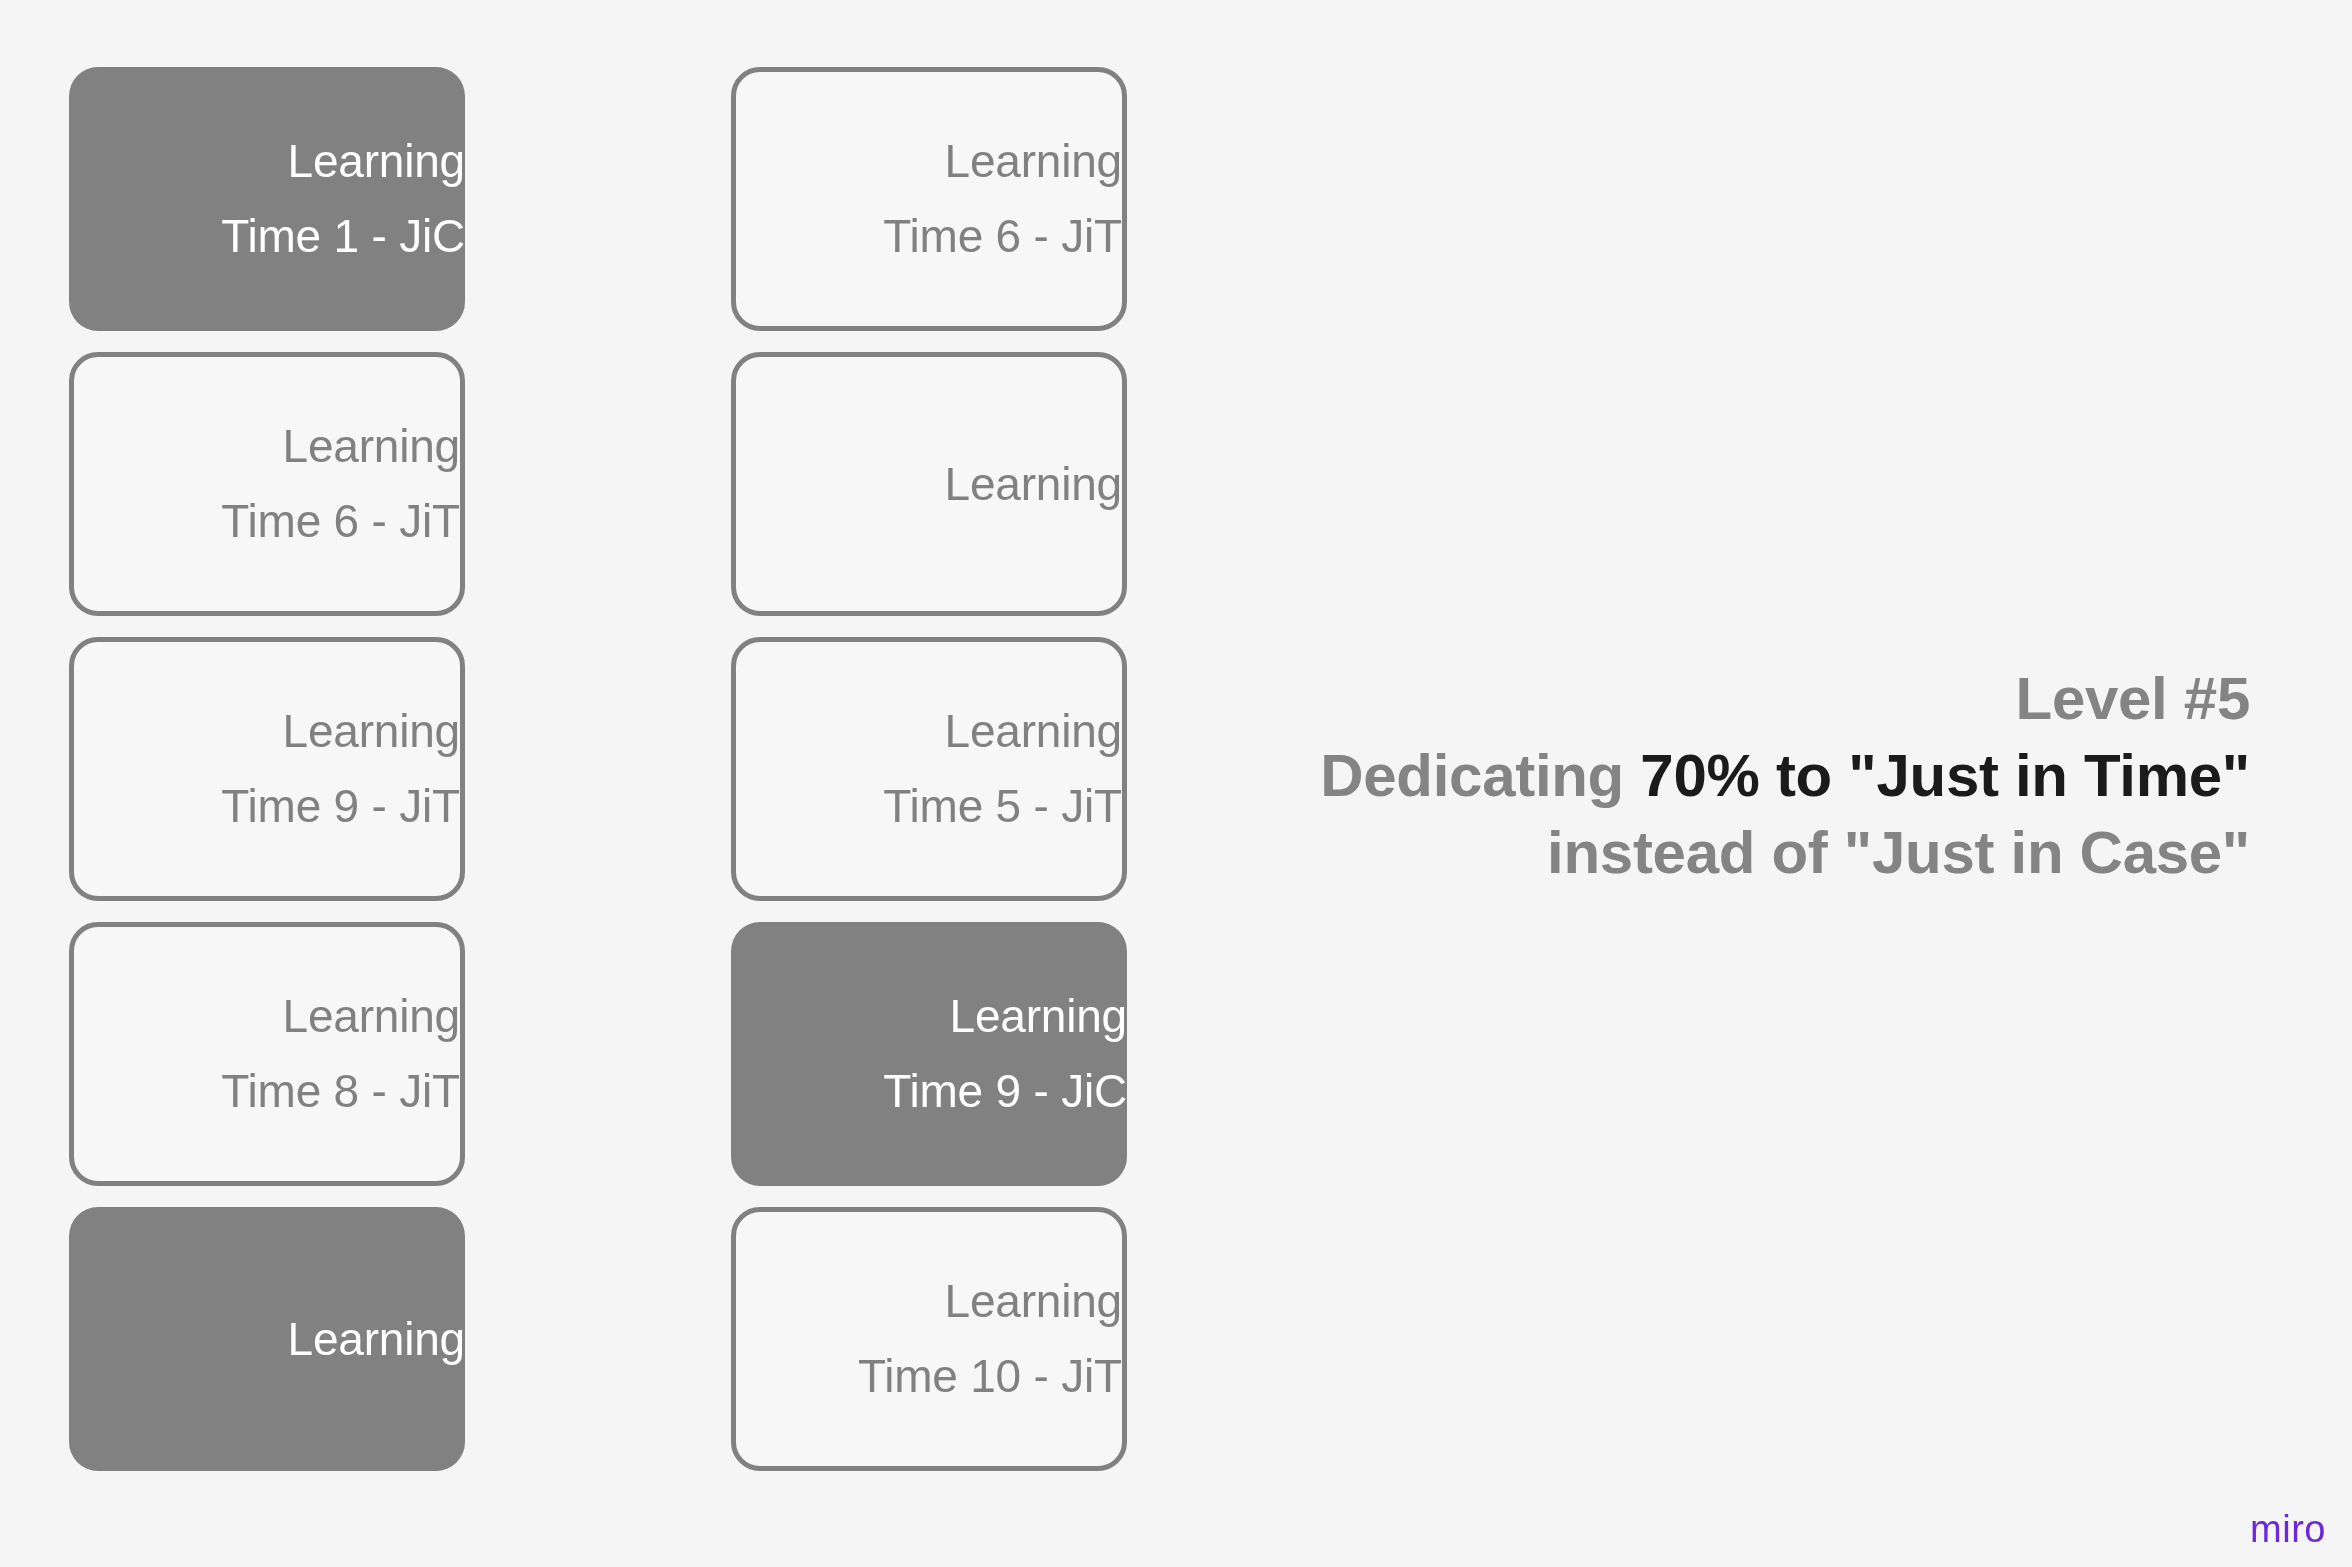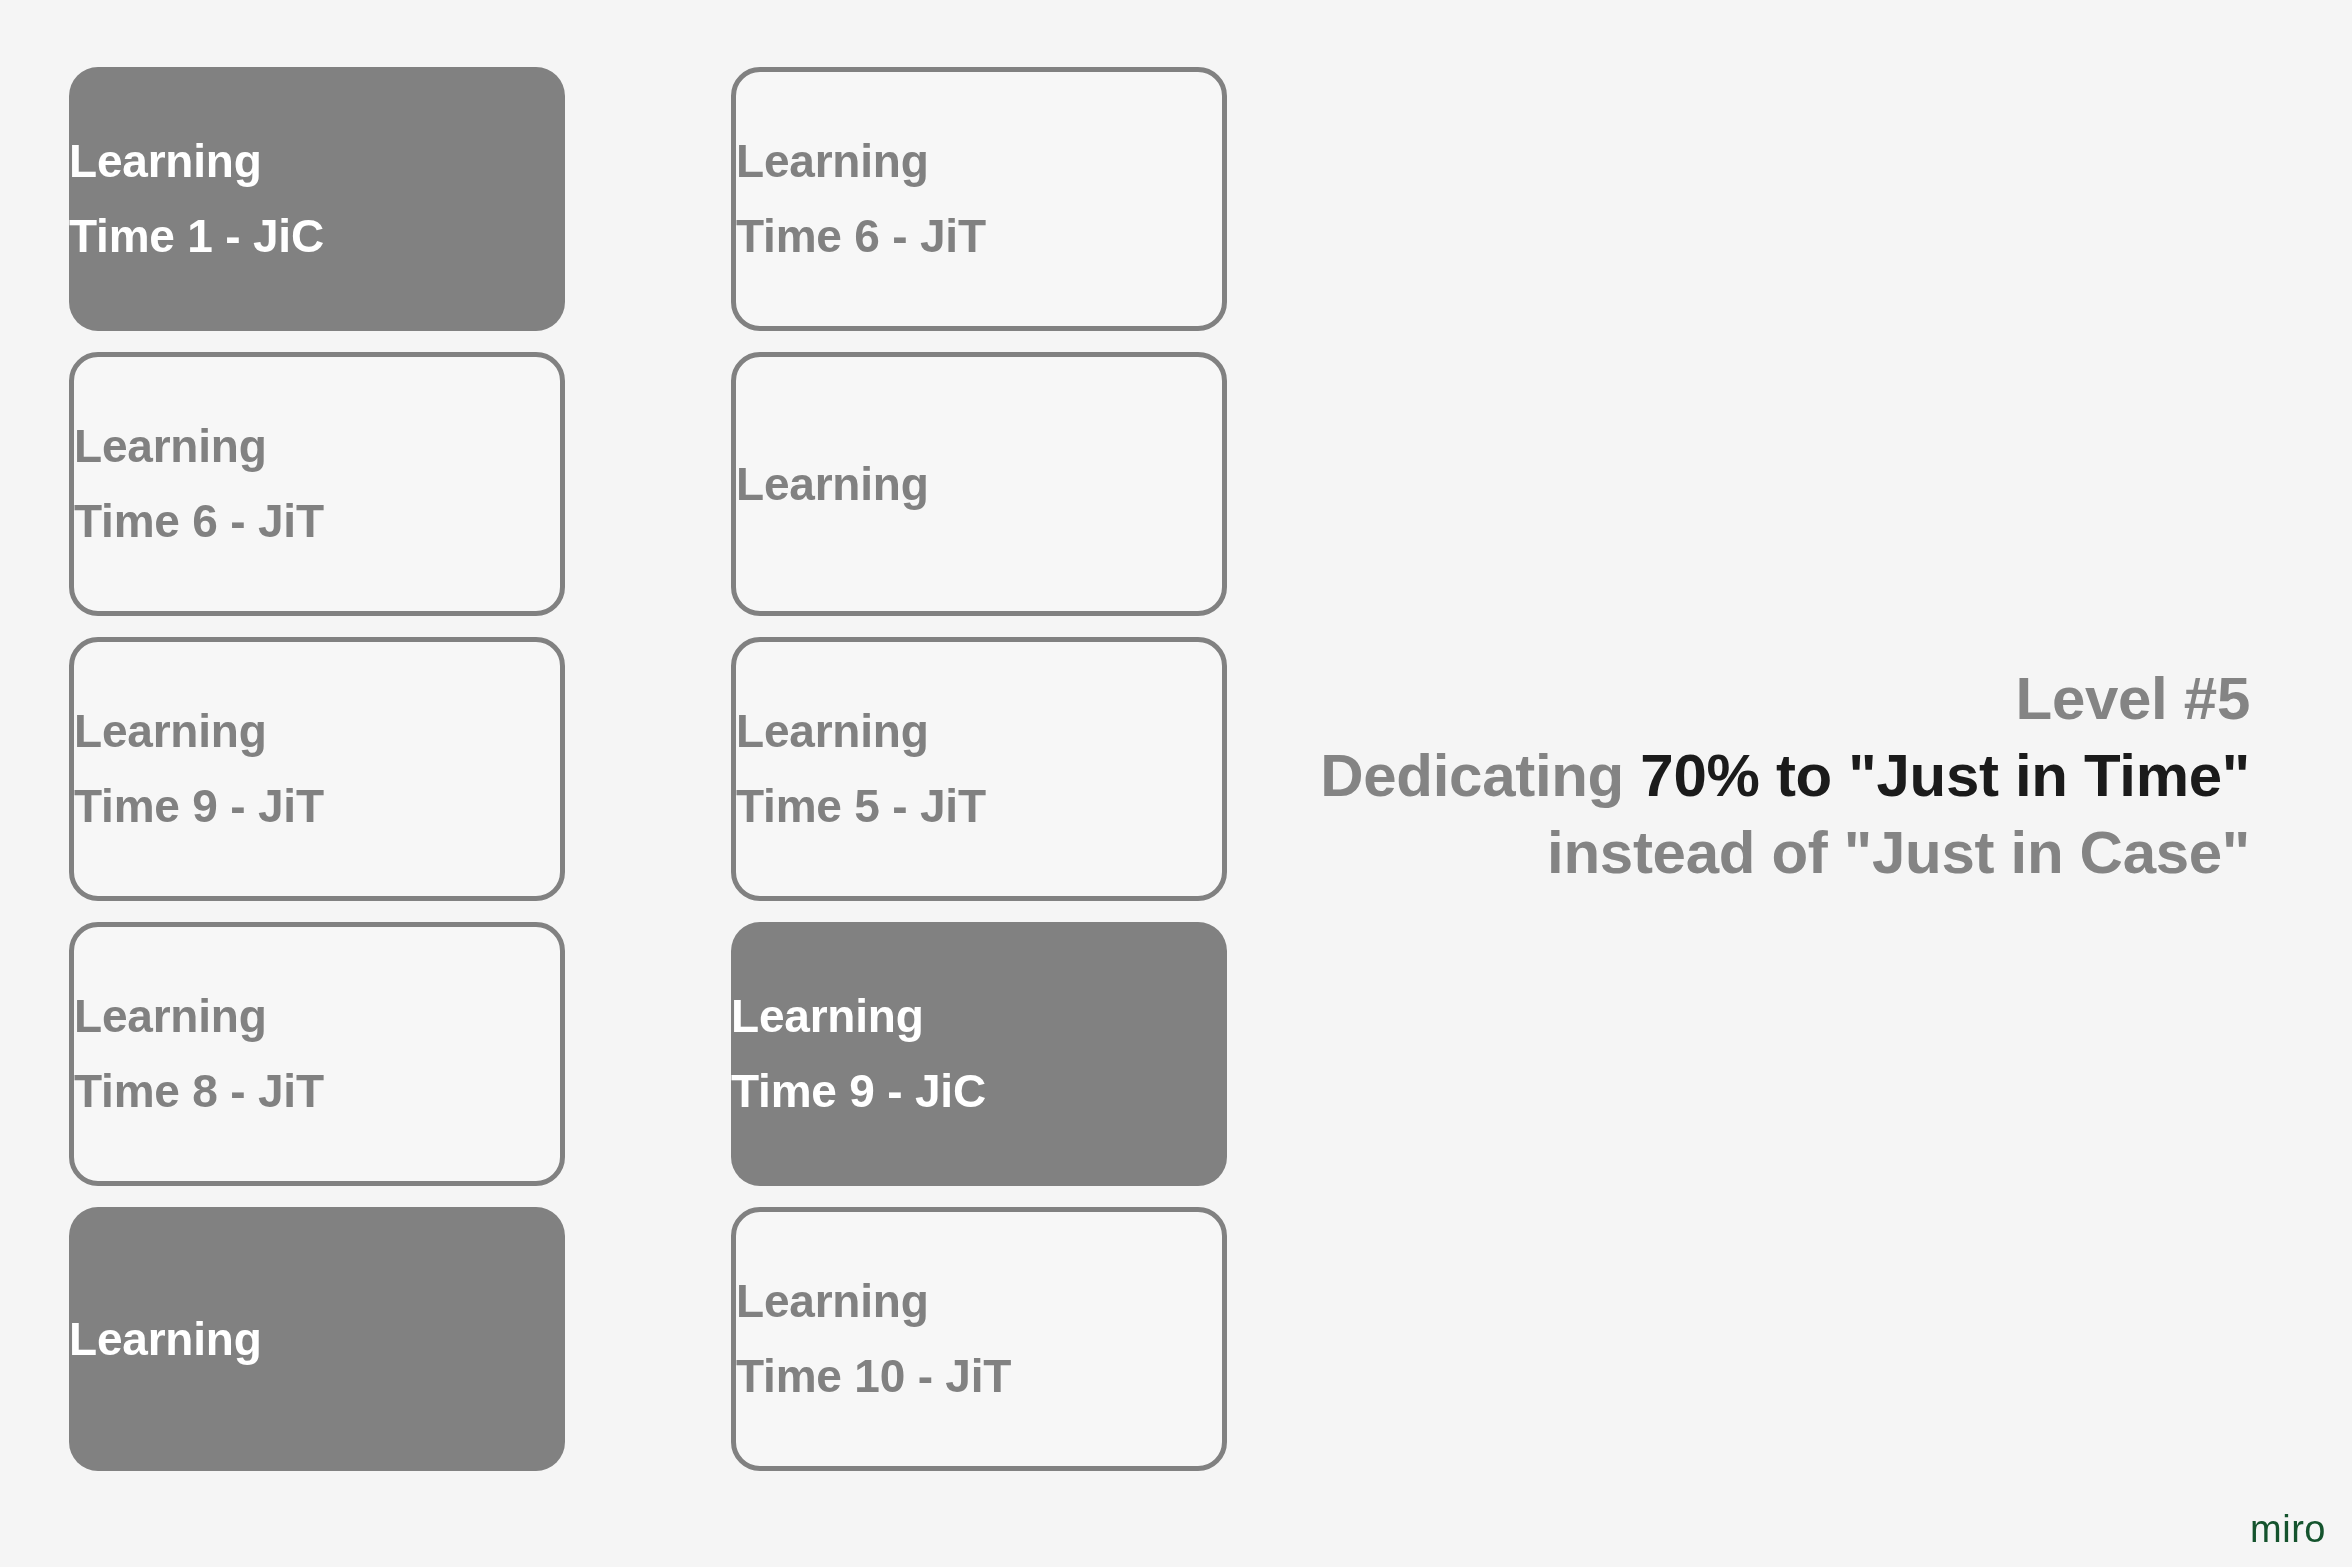--- a/index.html
+++ b/index.html
@@ -26,29 +26,29 @@
     width: 492px;
     display: flex;
     flex-direction: column;
     gap: 21px;
   }
   #col-1 { left: 69px; }
   #col-2 { left: 731px; }
 
   .card {
     box-sizing: border-box;
-    width: 496px;
+    width: 396px;
     height: 264px;
     border-radius: 29px;
     display: flex;
     flex-direction: column;
-    align-items: flex-start;
+    align-items: flex-end;
     justify-content: center;
     text-align: center;
-    font-weight: bold;
+    font-weight: normal;
     font-size: 46px;
     line-height: 75px;
     letter-spacing: -0.2px;
     user-select: none;
   }
   .card.filled {
     background: #818181;
     border: none;
     color: #ffffff;
   }
@@ -84,21 +84,21 @@
     white-space: nowrap;
   }
 
   
   #watermark {
     position: absolute;
     right: 27px;
     bottom: 17.3px;
     font-size: 38px;
     font-weight: normal;
-    color: #14532d;
+    color: #6d28d9;
     letter-spacing: 0.5px;
     user-select: none;
   }
 </style>
 </head>
 <body>
 
 <div id="board">
 
   <div class="column" id="col-1">

